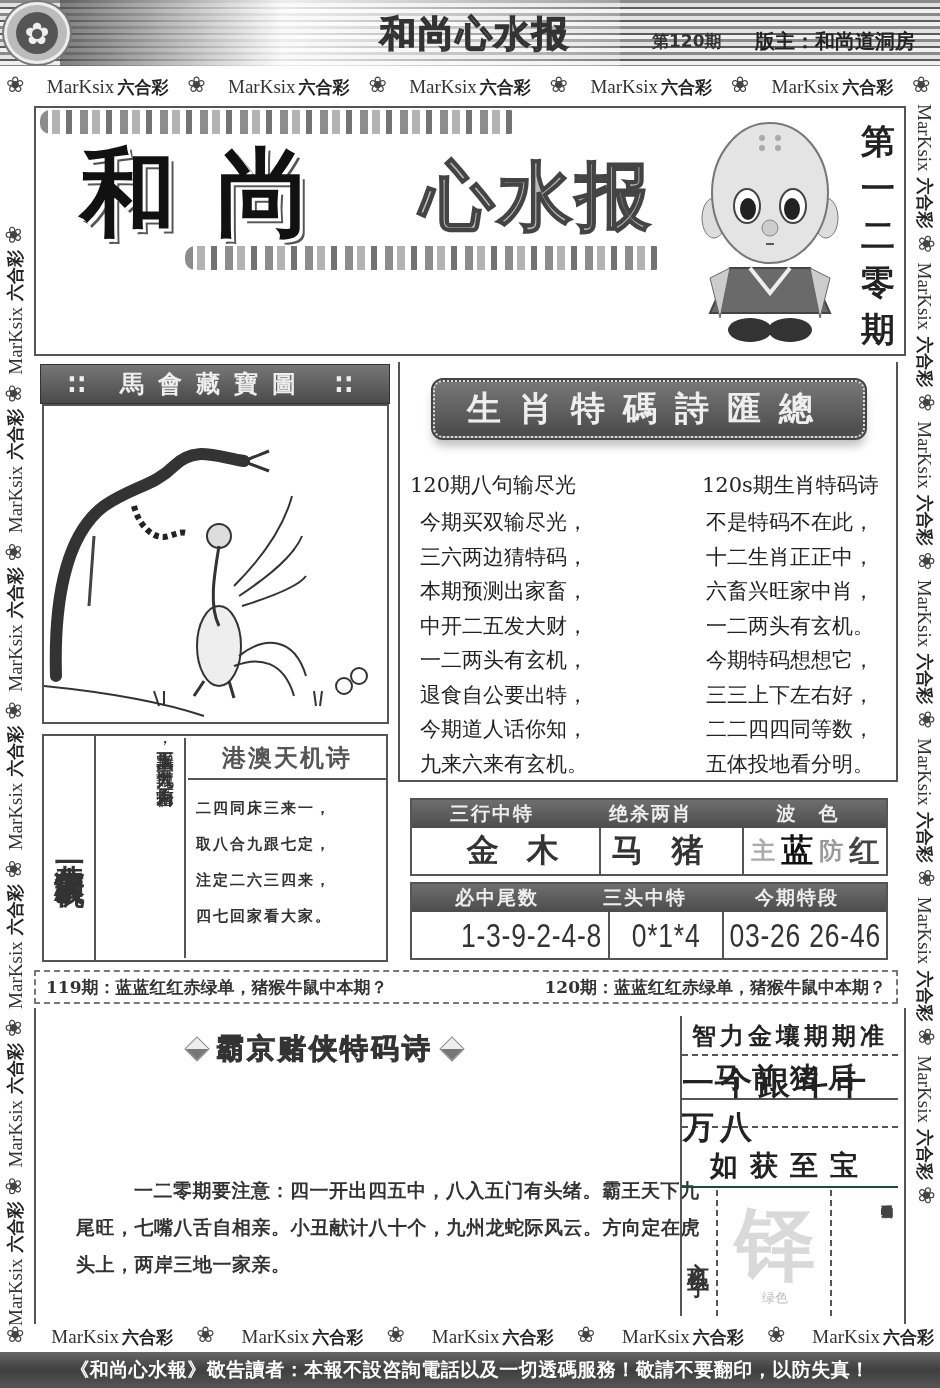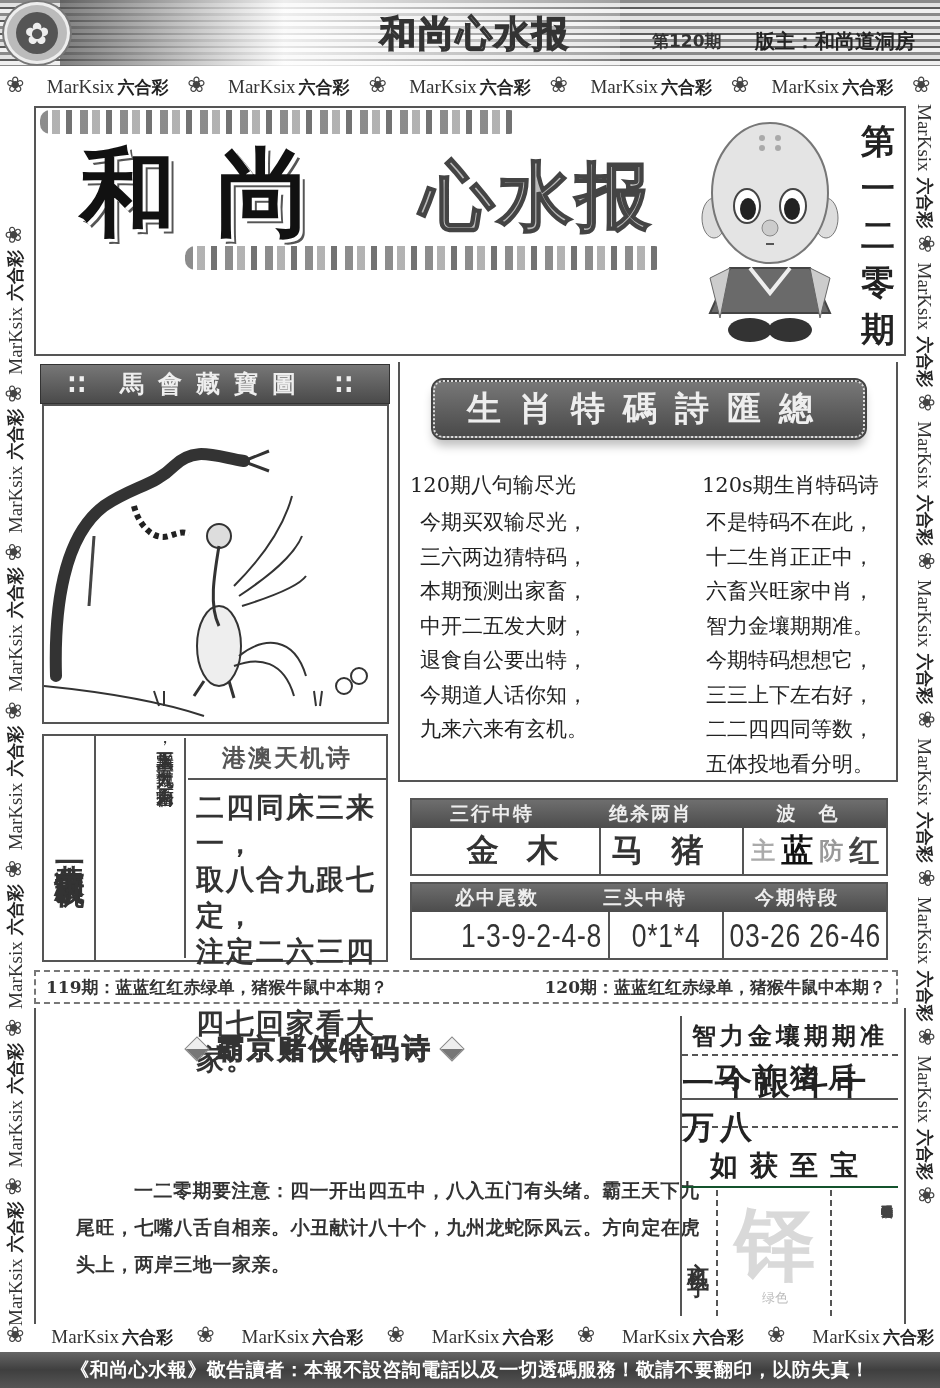--- a/index.html
+++ b/index.html
@@ -39,21 +39,21 @@
 
   
   .dark-bar { background: linear-gradient(180deg, #777, #4a4a4a); color: #eee; border: 1px solid #333; }
   #treasure-title { left: 40px; top: 364px; width: 350px; height: 40px; font-size: 24px; font-weight: bold; display:flex; align-items:center; justify-content:center; letter-spacing: 14px; }
   #treasure-image { left: 42px; top: 404px; width: 347px; height: 320px; border: 2px solid #555; background: #fff; }
 
   #daxian-box { left: 42px; top: 734px; width: 346px; height: 228px; border: 2px solid #555; }
   #daxian-title { left: 44px; top: 736px; width: 52px; height: 224px; border-right: 2px solid #555; font-size: 30px; font-weight: bold; writing-mode: vertical-rl; text-align:center; letter-spacing: 2px; color: #333; display:flex; align-items:center; justify-content:center; }
   #daxian-text { left: 98px; top: 738px; width: 88px; height: 220px; border-right: 2px solid #555; font-size: 18px; writing-mode: vertical-rl; line-height: 26px; padding: 0 6px; color: #333; }
   #gangao-title { left: 188px; top: 736px; width: 198px; height: 44px; border-bottom: 2px solid #555; font-size: 24px; font-weight: bold; text-align:center; line-height: 44px; color: #555; letter-spacing: 2px; }
-  #gangao-lines { left: 196px; top: 790px; width: 185px; font-size: 28px; font-weight: bold; line-height: 36px; color: #333; letter-spacing: 2px; }
+  #gangao-lines { left: 196px; top: 790px; width: 185px; font-size: 15px; font-weight: bold; line-height: 36px; color: #333; letter-spacing: 2px; }
 
   
   #poem-panel { left: 398px; top: 362px; width: 500px; height: 420px; border-left: 2px solid #555; border-right: 2px solid #555; border-bottom: 2px solid #555; }
   #poem-title { left: 433px; top: 380px; width: 432px; height: 58px; border-radius: 10px; font-size: 34px; font-weight: bold; display:flex; align-items:center; justify-content:center; letter-spacing: 18px; box-shadow: 0 8px 10px rgba(0,0,0,0.25); border: 2px dotted #ddd; outline: 2px solid #444; }
   .poem-col { font-family: "DejaVu Serif", serif; font-size: 21px; color: #222; line-height: 34.5px; }
   #poem1-heading { left: 410px; top: 468px; font-size: 21px; }
   #poem1-lines { left: 420px; top: 505px; }
   #poem2-heading { left: 702px; top: 468px; font-size: 21px; }
   #poem2-lines { left: 706px; top: 505px; }
 
@@ -249,30 +249,31 @@
 </div>
 
 <div id="poem-panel" class="abs"></div>
 <div id="poem-title" class="abs dark-bar">生肖特碼詩匯總</div>
 <div id="poem1-heading" class="abs poem-col">120期八句输尽光</div>
 <div id="poem1-lines" class="abs poem-col">
   <div>今期买双输尽光，</div>
   <div>三六两边猜特码，</div>
   <div>本期预测出家畜，</div>
   <div>中开二五发大财，</div>
+  <div>一二两头有玄机，</div>
   <div>退食自公要出特，</div>
   <div>今期道人话你知，</div>
   <div>九来六来有玄机。</div>
 </div>
 <div id="poem2-heading" class="abs poem-col">120s期生肖特码诗</div>
 <div id="poem2-lines" class="abs poem-col">
   <div>不是特码不在此，</div>
   <div>十二生肖正正中，</div>
   <div>六畜兴旺家中肖，</div>
-  <div>智力金壤期期准。</div>
+  <div>一二两头有玄机。</div>
   <div>今期特码想想它，</div>
   <div>三三上下左右好，</div>
   <div>二二四四同等数，</div>
   <div>五体投地看分明。</div>
 </div>
 
 <div id="table1" class="pred-table">
   <div class="head">
     <div style="width:160px">三行中特</div>
     <div style="width:158px">绝杀两肖</div>

